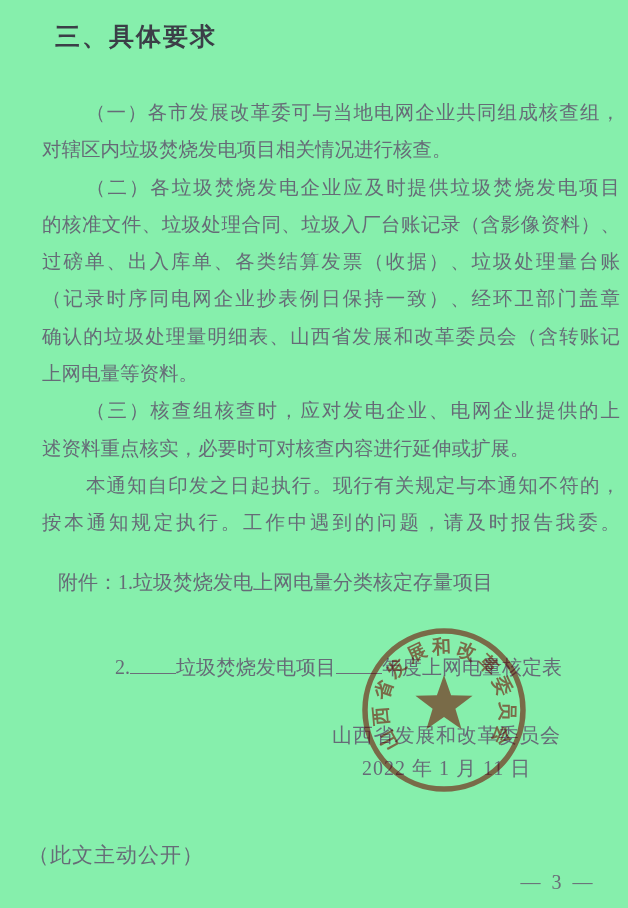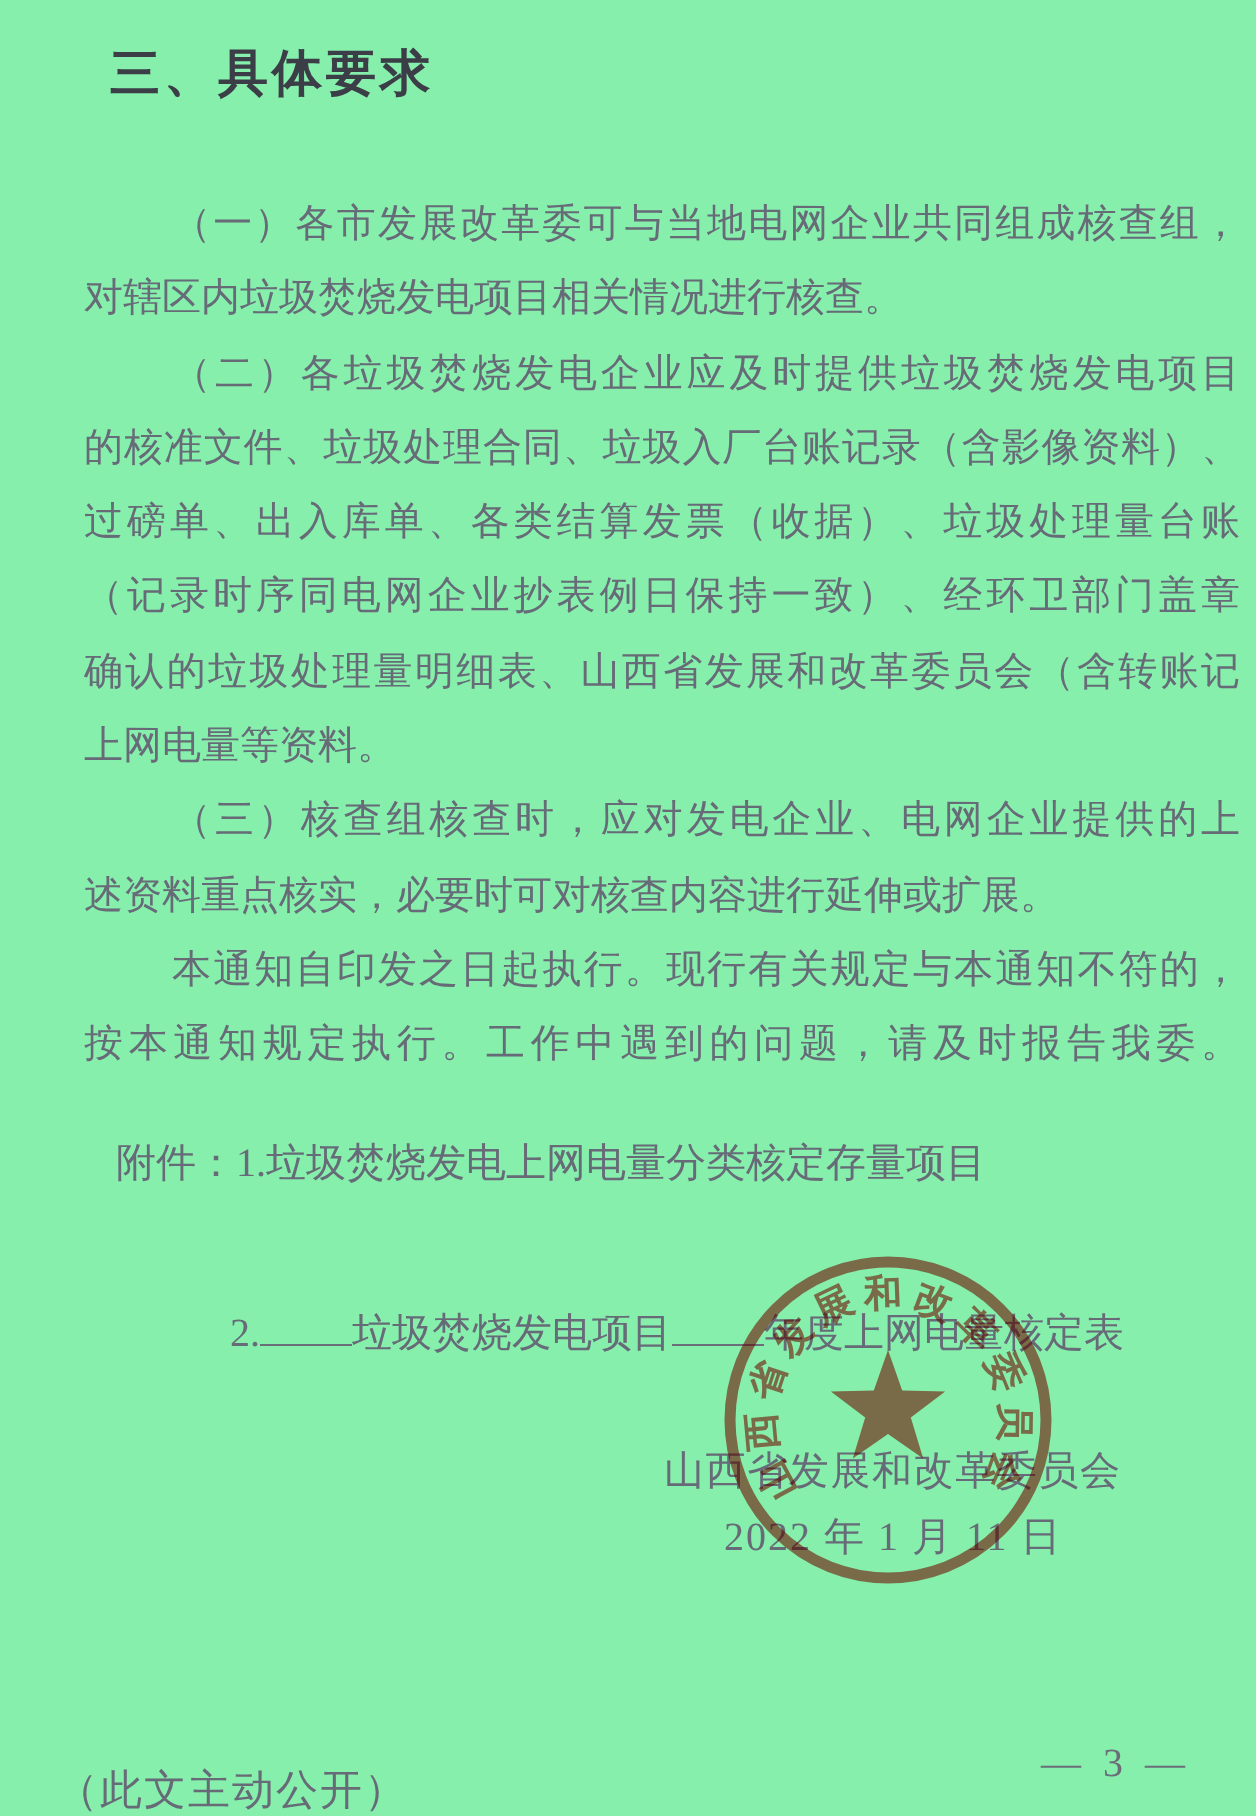--- a/index.html
+++ b/index.html
@@ -94,21 +94,21 @@
     top: 620px;
     width: 184px;
     height: 184px;
     mix-blend-mode: multiply;
     opacity: 0.82;
     pointer-events: none;
   }
   .footer-note {
     position: absolute;
     left: 28px;
-    top: 881px;
+    top: 841px;
     font-size: 21px;
     letter-spacing: 1px;
   }
   .page-number {
     position: absolute;
     left: 513px;
     top: 871px;
     width: 90px;
     text-align: center;
     font-size: 20px;

